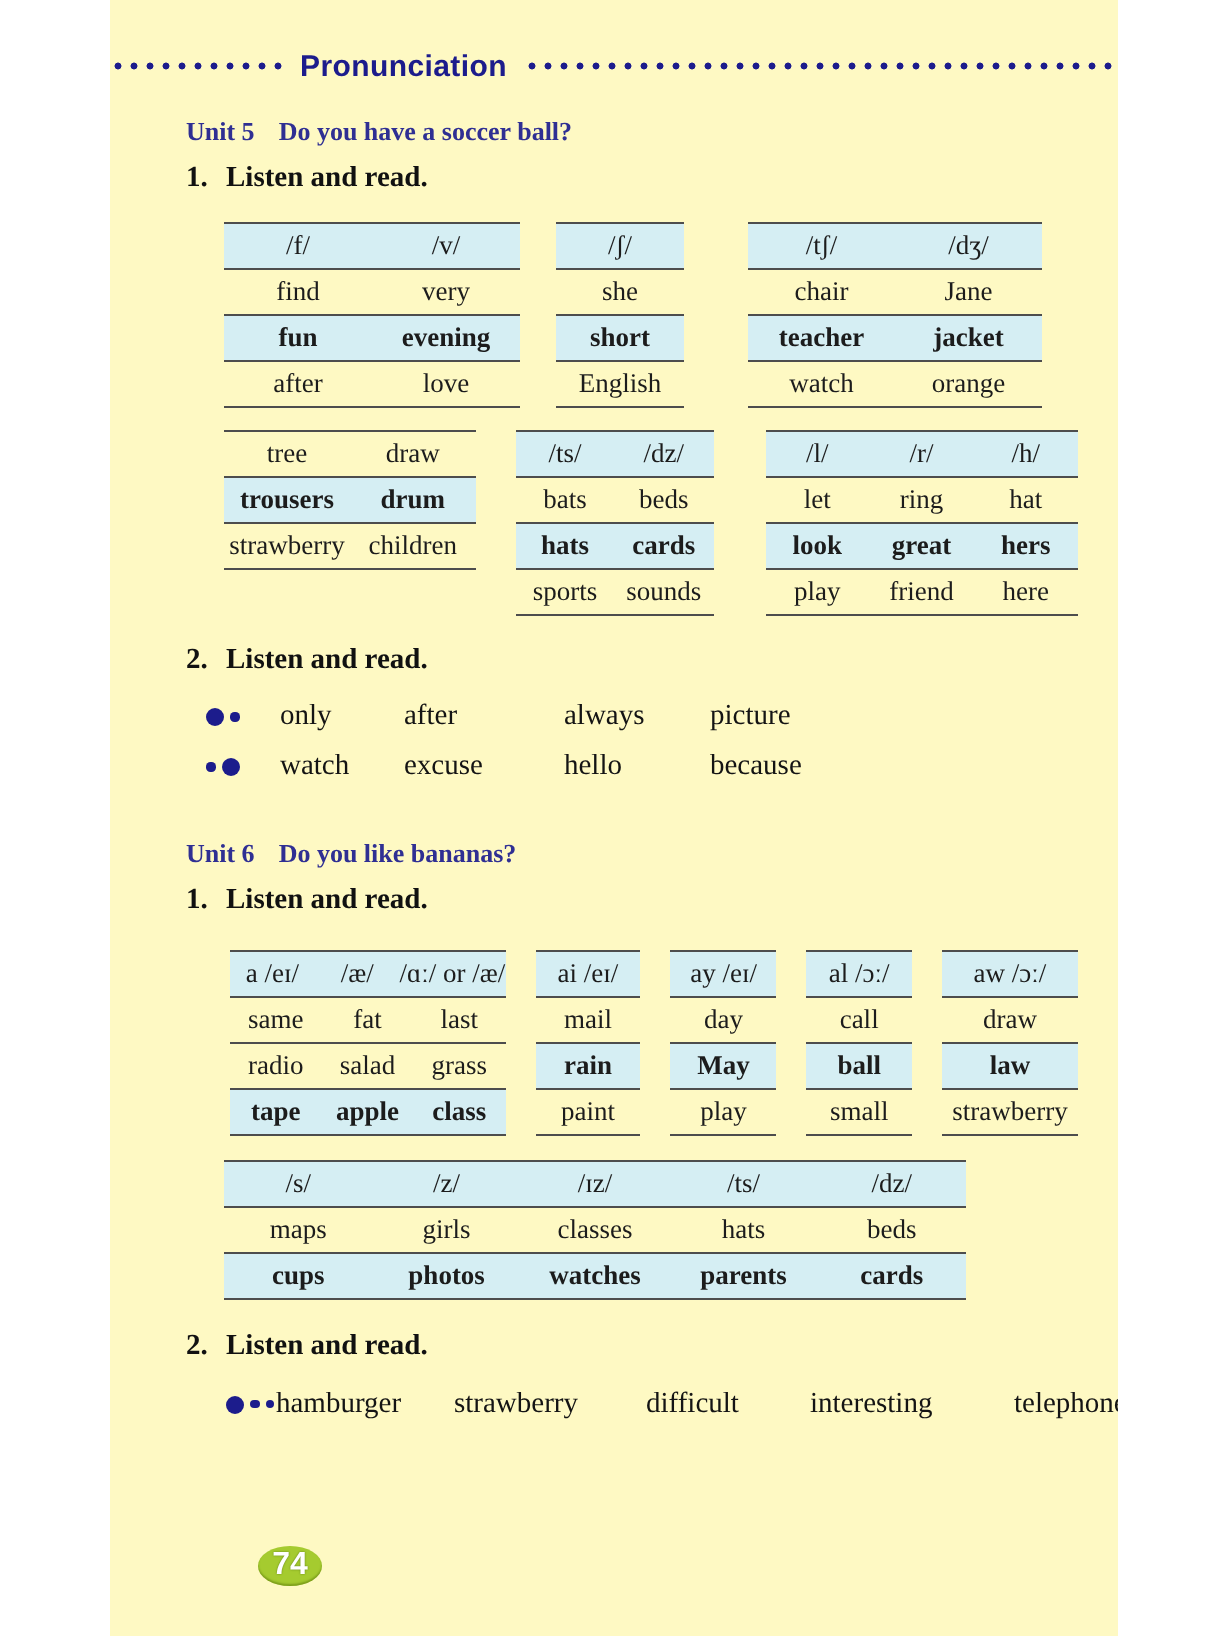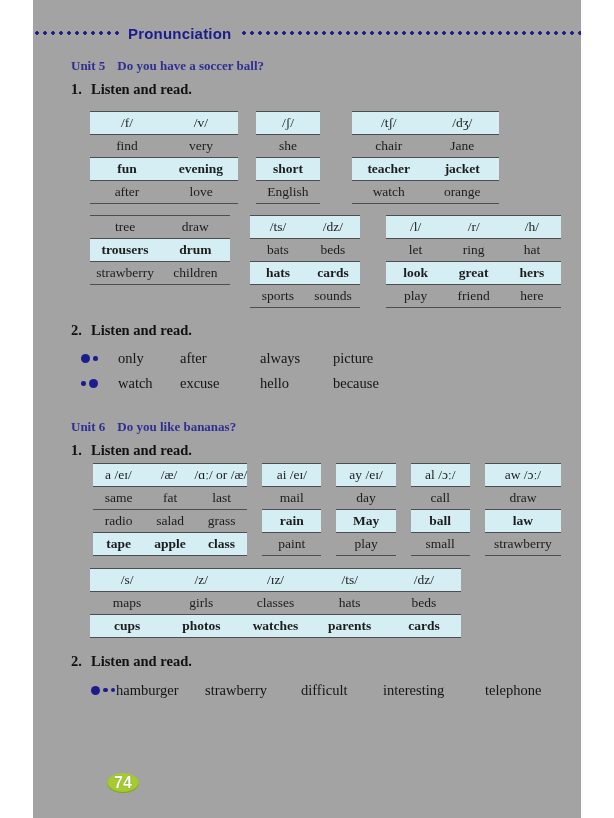--- a/index.html
+++ b/index.html
@@ -1,20 +1,20 @@
 <!DOCTYPE html>
 <html><head>
 <meta charset="utf-8">
 <style>
   * { margin:0; padding:0; box-sizing:border-box; }
   html,body { background:#ffffff; }
   body { font-family:"Liberation Serif", serif; color:#1c1c1c; }
   .page {
-    position:relative; width:548px; height:818px; margin:0 auto;
-    background:#a3a3a3; overflow:hidden;
+    position:relative; width:504px; height:818px; margin:0 auto;
+    background:#fef9c3; overflow:hidden;
   }
 
   
   .dotline-row {
     display:flex; align-items:center; margin-top:24px; height:18px;
   }
   .dots-seg {
     height:6px;
     background-image:radial-gradient(circle, #1c1c8c 1.55px, rgba(28,28,140,0) 1.9px);
     background-size:8px 6px; background-repeat:repeat-x; background-position:0 50%;
@@ -46,21 +46,21 @@
   .trow.thead { background:#d5eef3; }
   .trow.alt   { background:#d5eef3; font-weight:bold; }
   .tcell {
     flex:1; text-align:center; font-size:13.5px; white-space:nowrap;
     line-height:1;
   }
   .u5g1 { margin-top:13px; }
   .u5g1 .t0 { width:148px; } .u5g1 .t1 { width:64px; margin-left:18px; } .u5g1 .t2 { width:147px; margin-left:32px; }
   .u5g2 { margin-top:11px; }
   .u5g2 .t0 { width:148px; } .u5g2 .t1 { width:116px; margin-left:20px; } .u5g2 .t2 { width:184px; margin-left:26px; }
-  .u6g1 { margin-top:4px; margin-left:22px; }
+  .u6g1 { margin-top:16px; margin-left:22px; }
   .u6g1 .t0 { width:172px; } .u6g1 .t1,.u6g1 .t2,.u6g1 .t3 { width:66px; margin-left:15px; } .u6g1 .t4 { width:85px; margin-left:15px; }
   .u6g2 { margin-top:12px; }
   .u6g2 .t0 { width:371px; }
 
   .ex2-u5 { margin-top:14px; }
   .ex2-u6 { margin-top:15px; }
 
   
   .stress-list { margin-top:7px; }
   .stress-row { display:grid; align-items:center; height:25px; }

